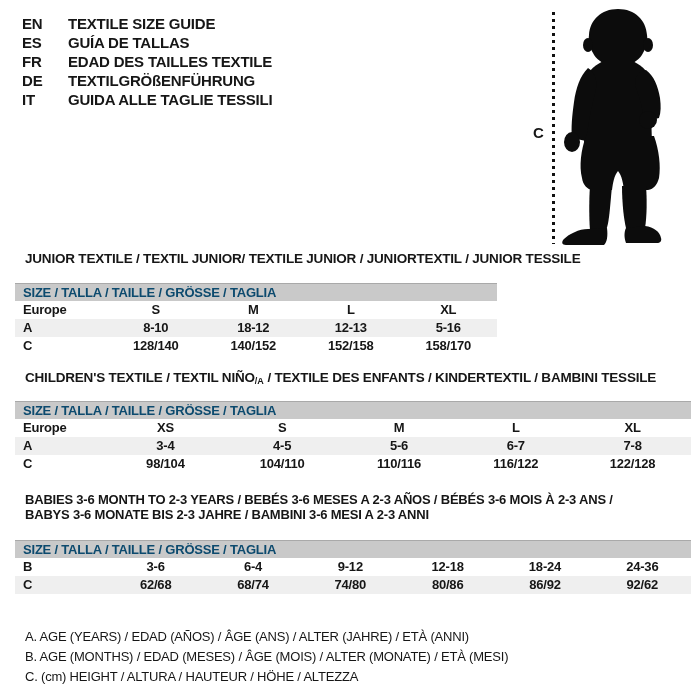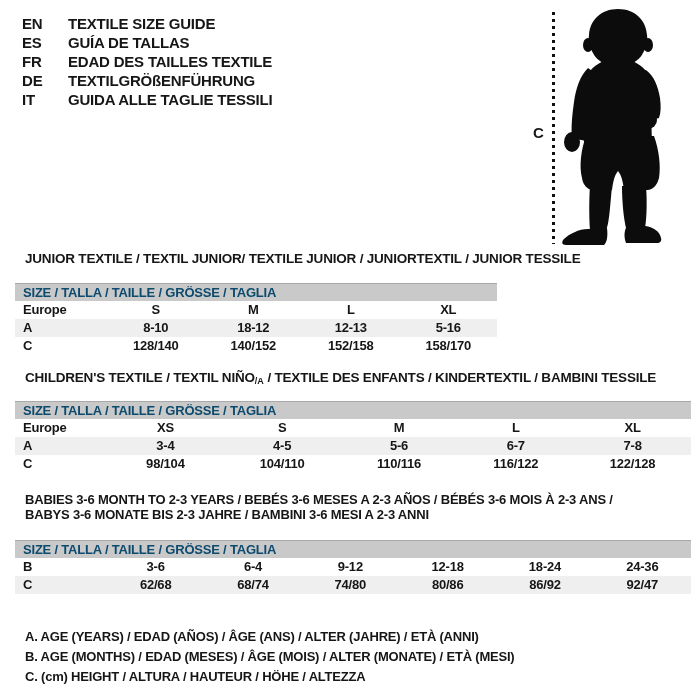--- a/index.html
+++ b/index.html
@@ -27,21 +27,21 @@
   .tbl .bar{height:17px;line-height:17px;background:#c9c9c9;border-top:1px solid #a9a9a9;
             padding-left:8px;color:#0c4a6e;}
   .tbl .row{display:flex;height:18px;line-height:18px;}
   .tbl .lbl{width:92px;padding-left:8px;box-sizing:border-box;text-align:left;}
   .tbl .cell{flex:1;text-align:center;}
   .alt{background:#efefef;}
   .w-junior{width:482px;} .w-wide{width:676px;}
 
   
   .footnotes{position:absolute;left:25px;top:627px;}
-  .fn{height:20px;line-height:20px;font-size:13px;font-weight:bold;white-space:nowrap;}
+  .fn{height:20px;line-height:20px;font-size:13px;font-weight:normal;white-space:nowrap;}
 </style>
 </head>
 <body>
 
 <div class="canvas">
 
   <div class="lang-block">
     <div class="lang-row">
       <span class="lang-code">EN</span>
       <span class="lang-title">TEXTILE SIZE GUIDE</span>
@@ -155,21 +155,21 @@
       <span class="cell">18-24</span>
       <span class="cell">24-36</span>
     </div>
     <div class="row alt">
       <span class="lbl">C</span>
       <span class="cell">62/68</span>
       <span class="cell">68/74</span>
       <span class="cell">74/80</span>
       <span class="cell">80/86</span>
       <span class="cell">86/92</span>
-      <span class="cell">92/47</span>
+      <span class="cell">92/62</span>
     </div>
   </div>
 
   <div class="footnotes">
     <div class="fn">A. AGE (YEARS) / EDAD (AÑOS) / ÂGE (ANS) / ALTER (JAHRE) / ETÀ (ANNI)</div>
     <div class="fn">B. AGE (MONTHS) / EDAD (MESES) / ÂGE (MOIS) / ALTER (MONATE) / ETÀ (MESI)</div>
     <div class="fn">C. (cm) HEIGHT / ALTURA / HAUTEUR / HÖHE / ALTEZZA</div>
   </div>
 
 </div>

